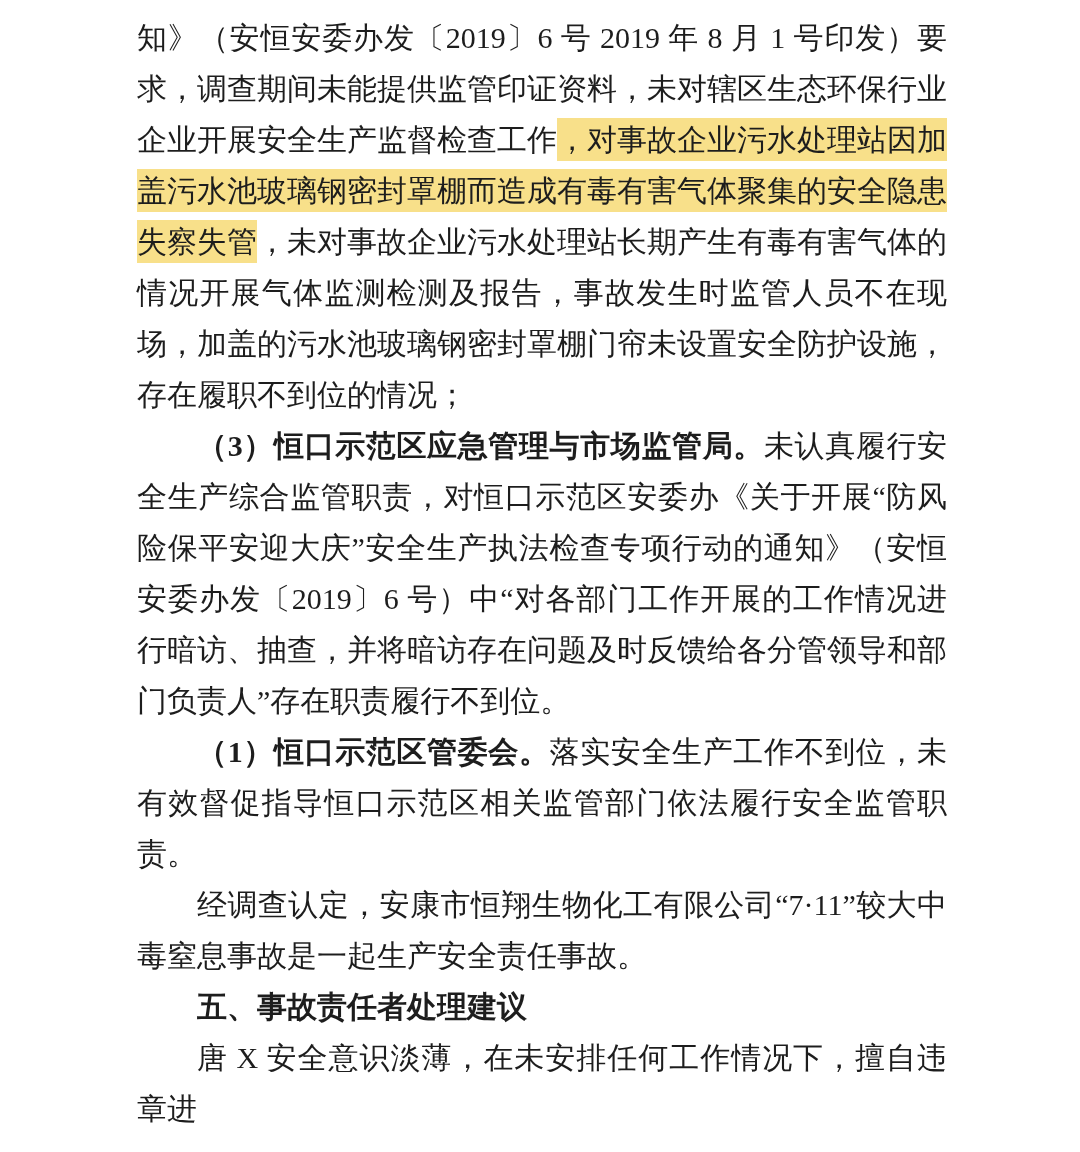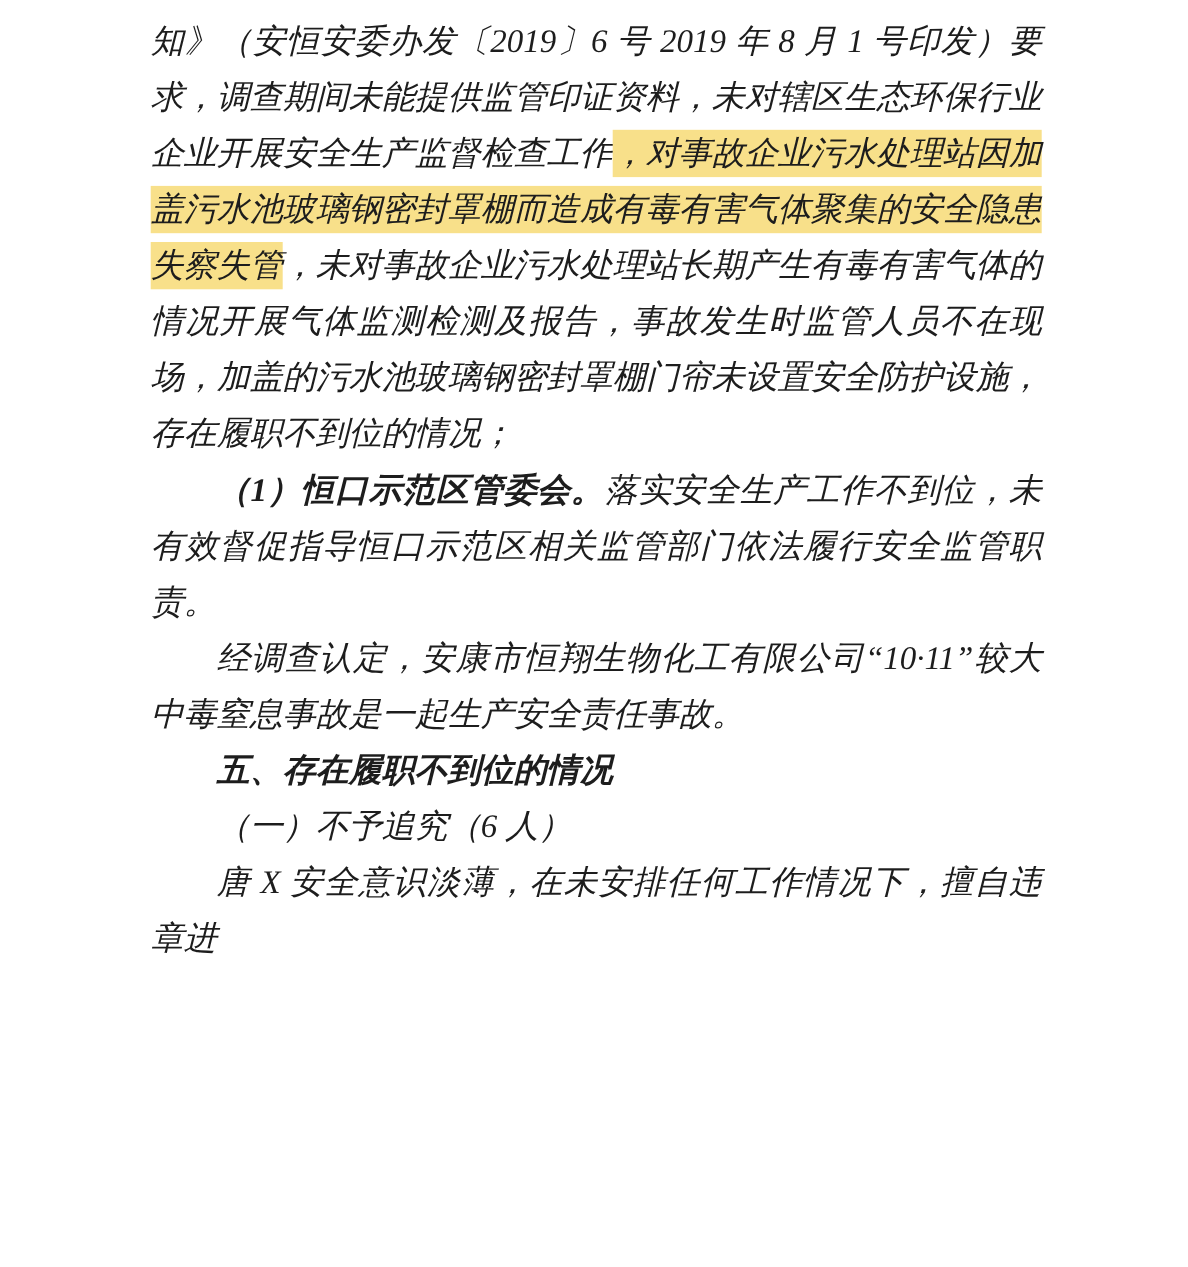--- a/index.html
+++ b/index.html
@@ -20,36 +20,35 @@
     padding: 12px 133px 0 137px;
     color: var(--text-color, #1d1d1d);
   }
   .para {
     font-size: 30px;
     line-height: 51px;
     text-align: justify;
     text-justify: inter-ideograph;
     color: var(--text-color, #1d1d1d);
     word-break: break-all;
-    font-style: italic;
   }
   .para.indent { text-indent: 2em; }
   .seg-normal { font-weight: normal; }
   .seg-bold { font-weight: bold; }
   .seg-highlight {
     background: var(--highlight-color, #f8e08a);
     padding: 5px 0;
     -webkit-box-decoration-break: clone;
   }
 </style>
 </head>
 <body>
 
 <div class="page">
   <div class="doc" id="doc-body">
       <p class="para"><span class="seg-normal">知》（安恒安委办发〔2019〕6 号 2019 年 8 月 1 号印发）要求，调查期间未能提供监管印证资料，未对辖区生态环保行业企业开展安全生产监督检查工作</span><span class="seg-highlight">，对事故企业污水处理站因加盖污水池玻璃钢密封罩棚而造成有毒有害气体聚集的安全隐患失察失管</span><span class="seg-normal">，未对事故企业污水处理站长期产生有毒有害气体的情况开展气体监测检测及报告，事故发生时监管人员不在现场，加盖的污水池玻璃钢密封罩棚门帘未设置安全防护设施，存在履职不到位的情况；</span></p>
+      <p class="para indent"><span class="seg-bold">（3）恒口示范区应急管理与市场监管局。</span><span class="seg-normal">未认真履行安全生产综合监管职责，对恒口示范区安委办《关于开展“防风险保平安迎大庆”安全生产执法检查专项行动的通知》（安恒安委办发〔2019〕6 号）中“对各部门工作开展的工作情况进行暗访、抽查，并将暗访存在问题及时反馈给各分管领导和部门负责人”存在职责履行不到位。</span></p>
       <p class="para indent"><span class="seg-bold">（1）恒口示范区管委会。</span><span class="seg-normal">落实安全生产工作不到位，未有效督促指导恒口示范区相关监管部门依法履行安全监管职责。</span></p>
-      <p class="para indent"><span class="seg-normal">经调查认定，安康市恒翔生物化工有限公司“10·11”较大中毒窒息事故是一起生产安全责任事故。</span></p>
-      <p class="para indent"><span class="seg-bold">五、存在履职不到位的情况</span></p>
-      <p class="para indent"><span class="seg-normal">（一）不予追究（6 人）</span></p>
+      <p class="para indent"><span class="seg-normal">经调查认定，安康市恒翔生物化工有限公司“7·11”较大中毒窒息事故是一起生产安全责任事故。</span></p>
+      <p class="para indent"><span class="seg-bold">五、事故责任者处理建议</span></p>
       <p class="para indent"><span class="seg-normal">唐 X 安全意识淡薄，在未安排任何工作情况下，擅自违章进</span></p>
     </div>
 </div>
 
 </body></html>

